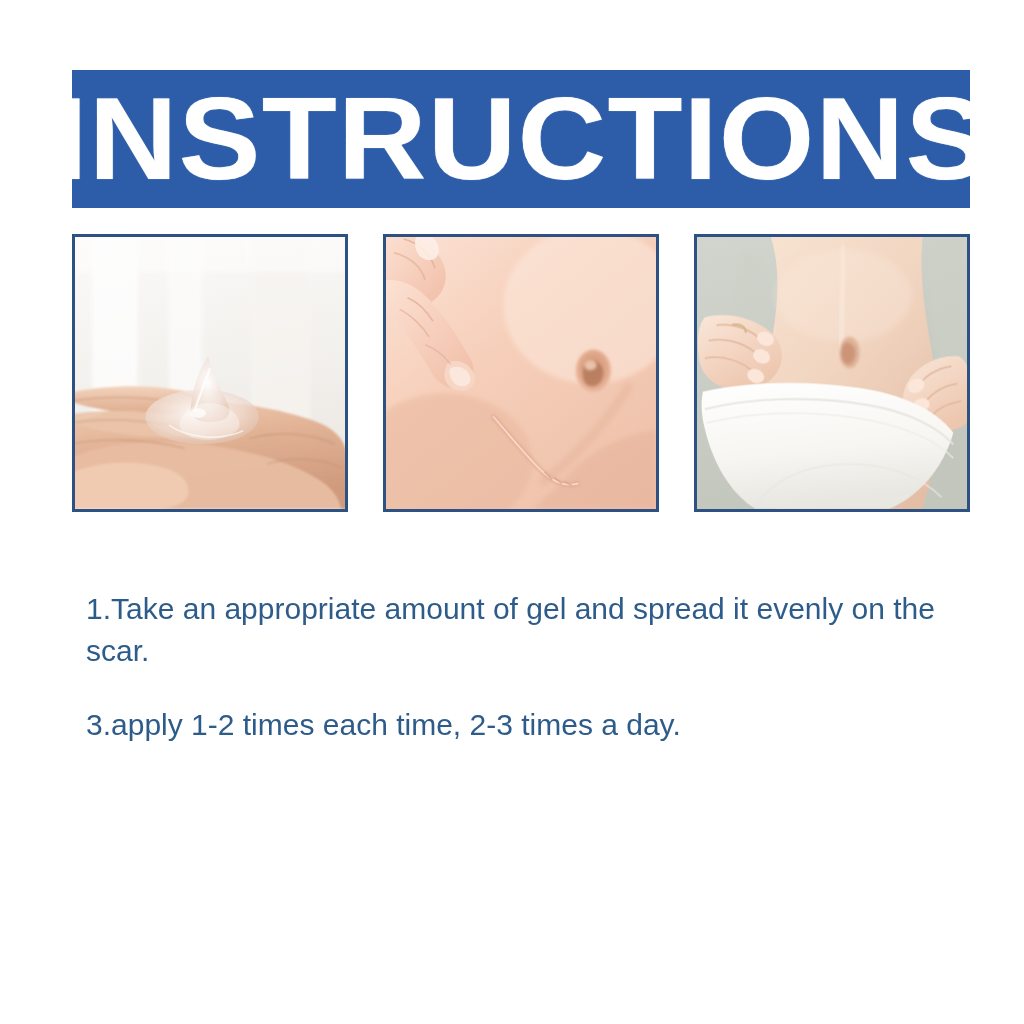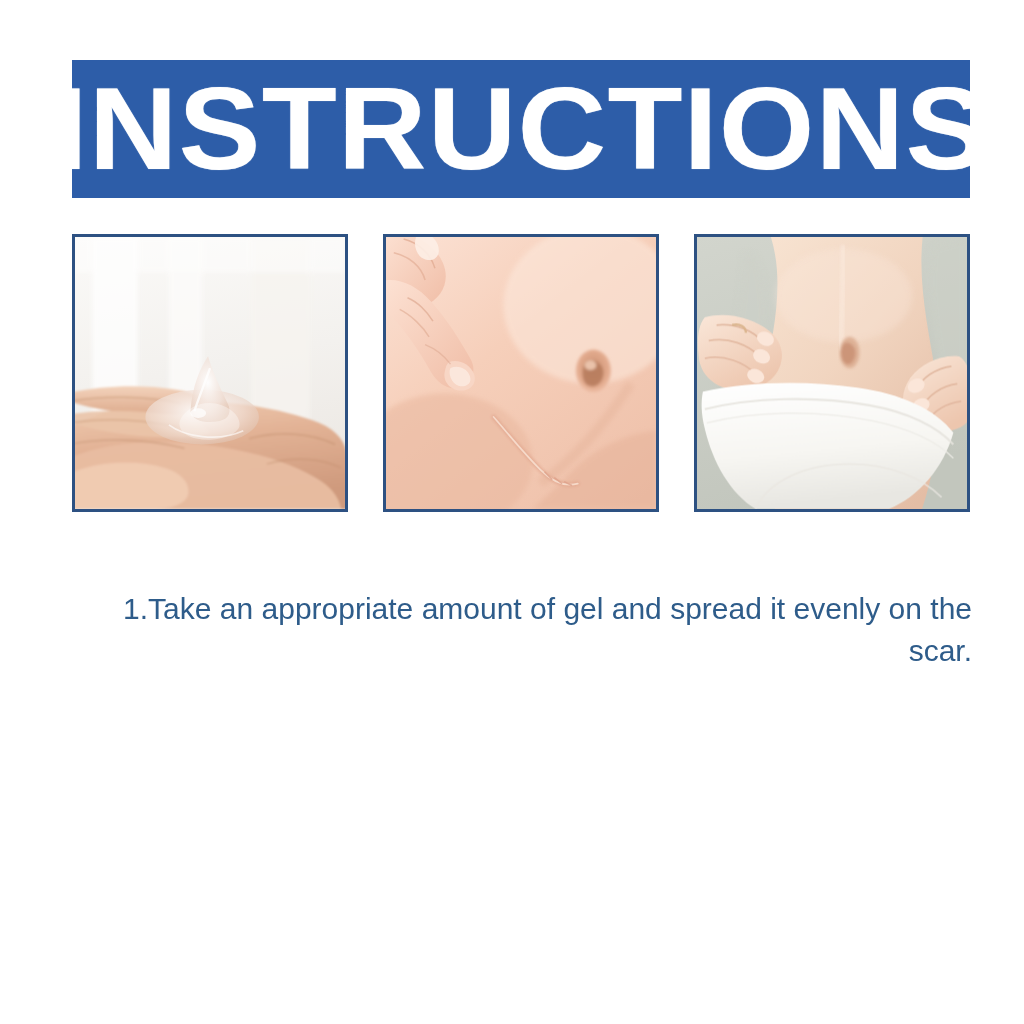--- a/index.html
+++ b/index.html
@@ -18,21 +18,21 @@
   .page {
     position: absolute;
     inset: 0;
     background: #ffffff;
   }
 
   
   .banner {
     position: absolute;
     left: 72px;
-    top: 60px;
+    top: 70px;
     width: 898px;
     height: 138px;
     background: #2d5da8;
     display: flex;
     align-items: center;
     justify-content: center;
     overflow: hidden;
   }
   .banner-title {
     color: #ffffff;
@@ -78,23 +78,22 @@
     left: 86px;
     top: 588px;
     width: 886px;
   }
   .step {
     color: #2e5c8a;
     font-family: "Liberation Sans", "DejaVu Sans", sans-serif;
     font-size: 30px;
     line-height: 42px;
     letter-spacing: 0px;
-    margin: 0 0 32px 8px;
+    margin: 0 0 32px 0;
     max-width: 878px;
-    text-align: right;
   }
   .step:last-child { margin-bottom: 0; }
 </style>
 </head>
 <body>
 
 <div class="page">
 
   <div class="banner">
     <div class="banner-title">INSTRUCTIONS</div>
@@ -330,15 +329,16 @@
           <path d="M8,176 C56,164 120,162 176,172 C216,179 246,194 262,212" stroke="#e6e4de" stroke-width="2.2" fill="none" opacity="0.85"></path>
           <path d="M10,190 C58,178 122,176 180,188 C218,196 246,210 262,226" stroke="#eeece7" stroke-width="1.6" fill="none" opacity="0.8"></path>
           <path d="M60,278 C72,250 110,232 156,232 C196,232 230,246 250,266" stroke="#e9e7e1" stroke-width="2" fill="none" opacity="0.7"></path>
         </g>
       </svg>
     </div>
   </div>
 
   <div class="instructions">
     <p class="step">1.Take an appropriate amount of gel and spread it evenly on the scar.</p>
+    <p class="step">3.apply 1-2 times each time, 2-3 times a day.</p>
   </div>
 
 </div>
 
 </body></html>

